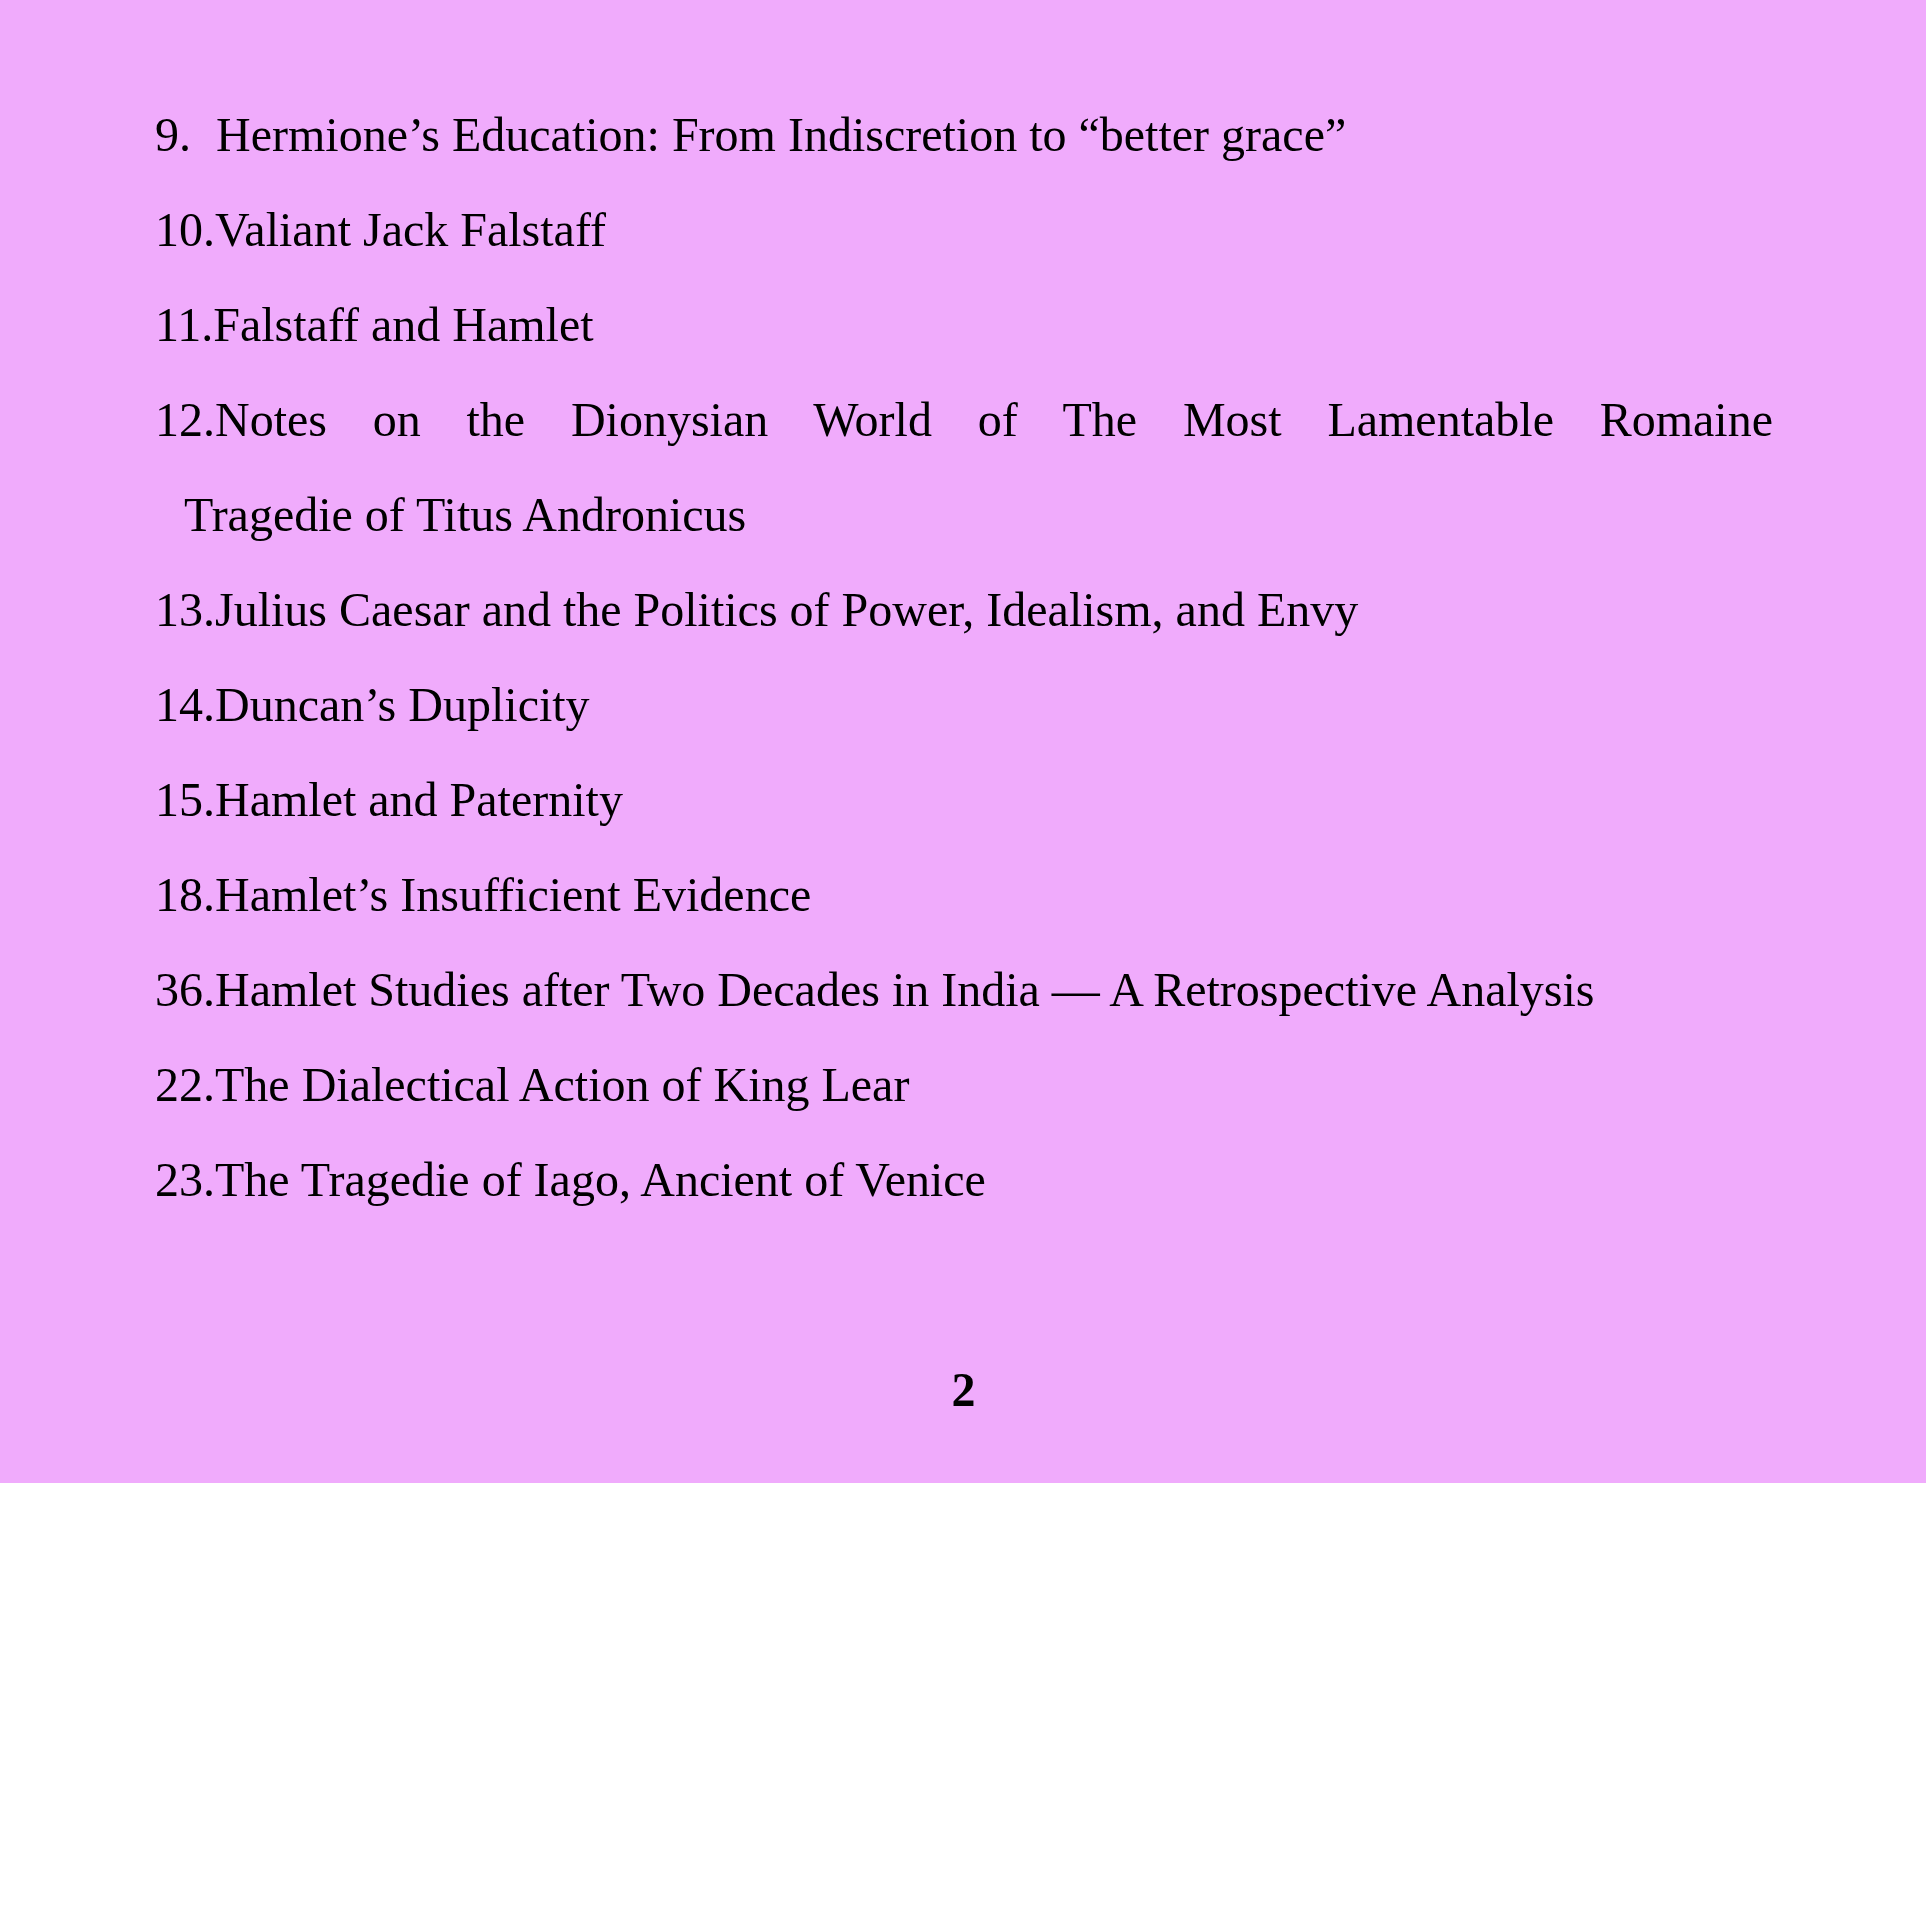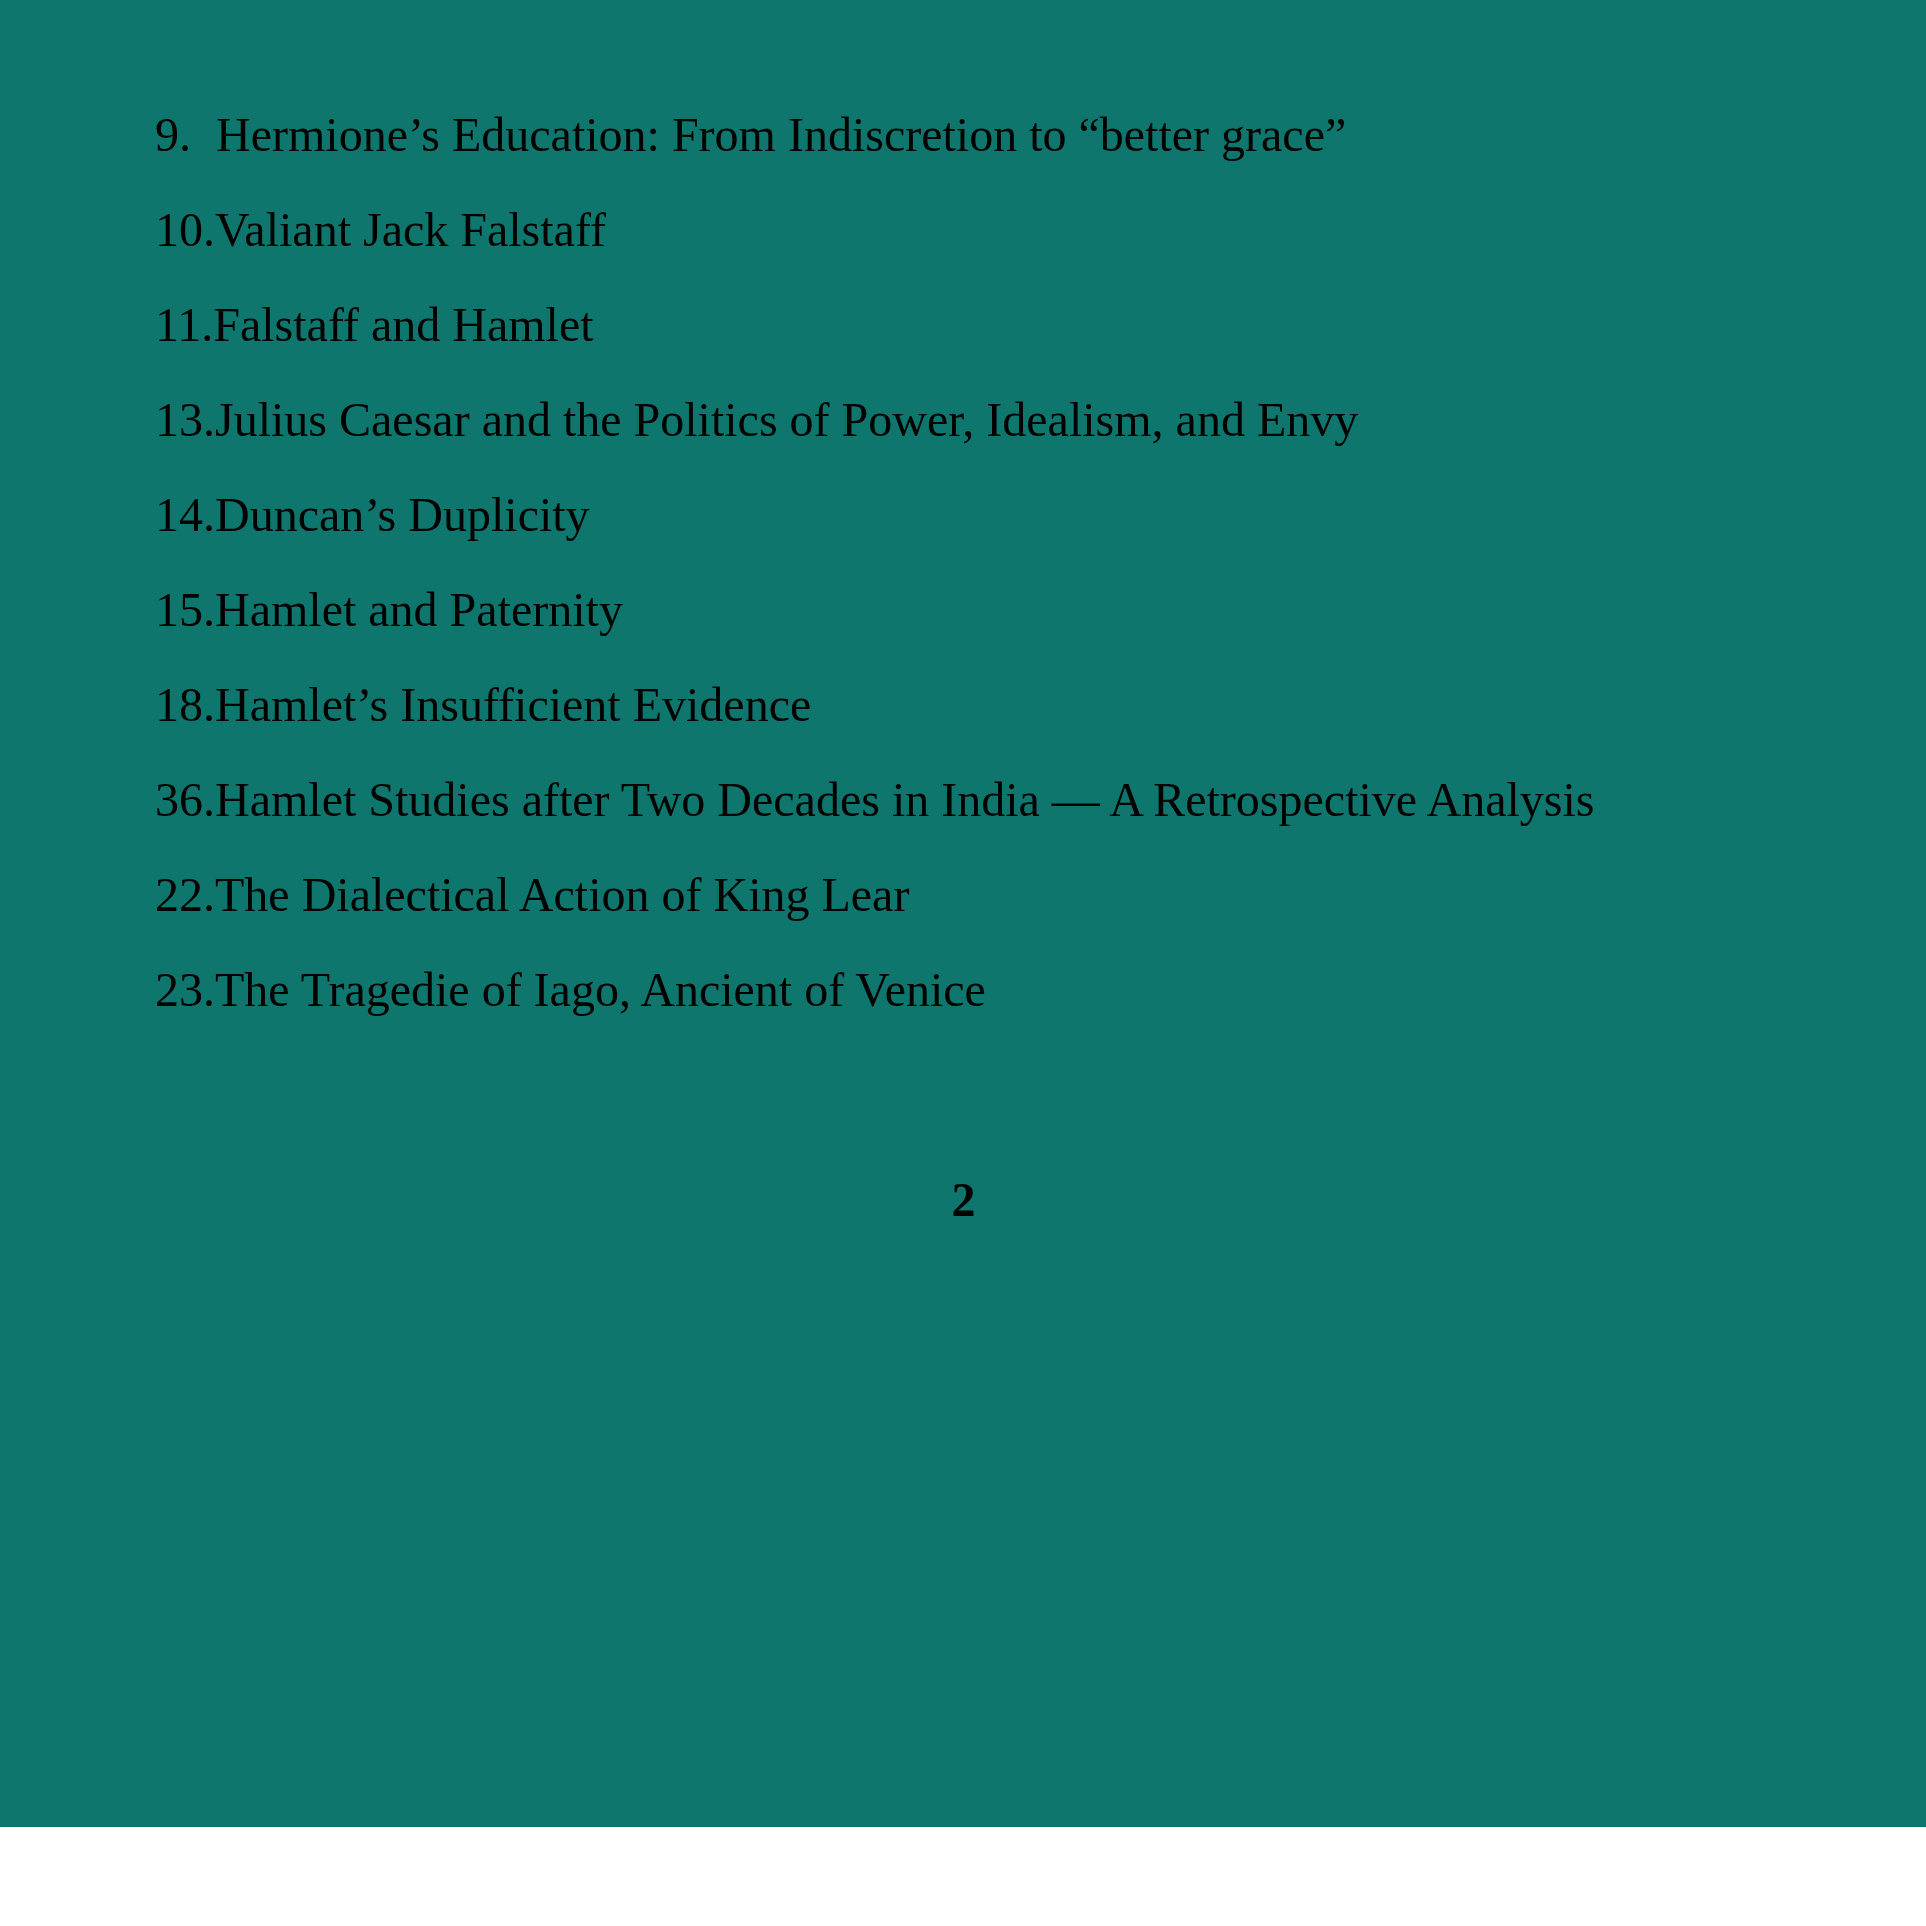--- a/index.html
+++ b/index.html
@@ -10,23 +10,23 @@
   body {
     width: 1927px;
     height: 1927px;
     overflow: hidden;
     font-family: "Liberation Serif", "DejaVu Serif", serif;
     color: #000000;
   }
   .page {
     box-sizing: border-box;
     width: 1927px;
-    height: 1827px;
+    height: 1483px;
     padding: 87px 154px 0 184px;
-    background: #0f766e;
+    background: #f0abfc;
   }
   .item {
     font-size: 48px;
     line-height: 95px;
     text-indent: -29px;       
     white-space: nowrap;
   }
   .item .num {
     white-space: nowrap;
   }
@@ -61,20 +61,24 @@
 <body>
 
 <div class="page">
 
   <div class="item single"><span class="num">9.</span><span class="txt">Hermione’s Education: From Indiscretion to “better grace”</span></div>
 
   <div class="item"><span class="num">10.</span><span class="txt">Valiant Jack Falstaff</span></div>
 
   <div class="item"><span class="num">11.</span><span class="txt">Falstaff and Hamlet</span></div>
 
+  <div class="item wrapped">
+    <div class="line fl"><span class="num">12.</span><span class="txt">Notes on the Dionysian World of The Most Lamentable Romaine</span></div>
+    <div class="line cl txt">Tragedie of Titus Andronicus</div>
+  </div>
 
   <div class="item"><span class="num">13.</span><span class="txt">Julius Caesar and the Politics of Power, Idealism, and Envy</span></div>
 
   <div class="item"><span class="num">14.</span><span class="txt">Duncan’s Duplicity</span></div>
 
   <div class="item"><span class="num">15.</span><span class="txt">Hamlet and Paternity</span></div>
 
 
 
   <div class="item"><span class="num">18.</span><span class="txt">Hamlet’s Insufficient Evidence</span></div>

